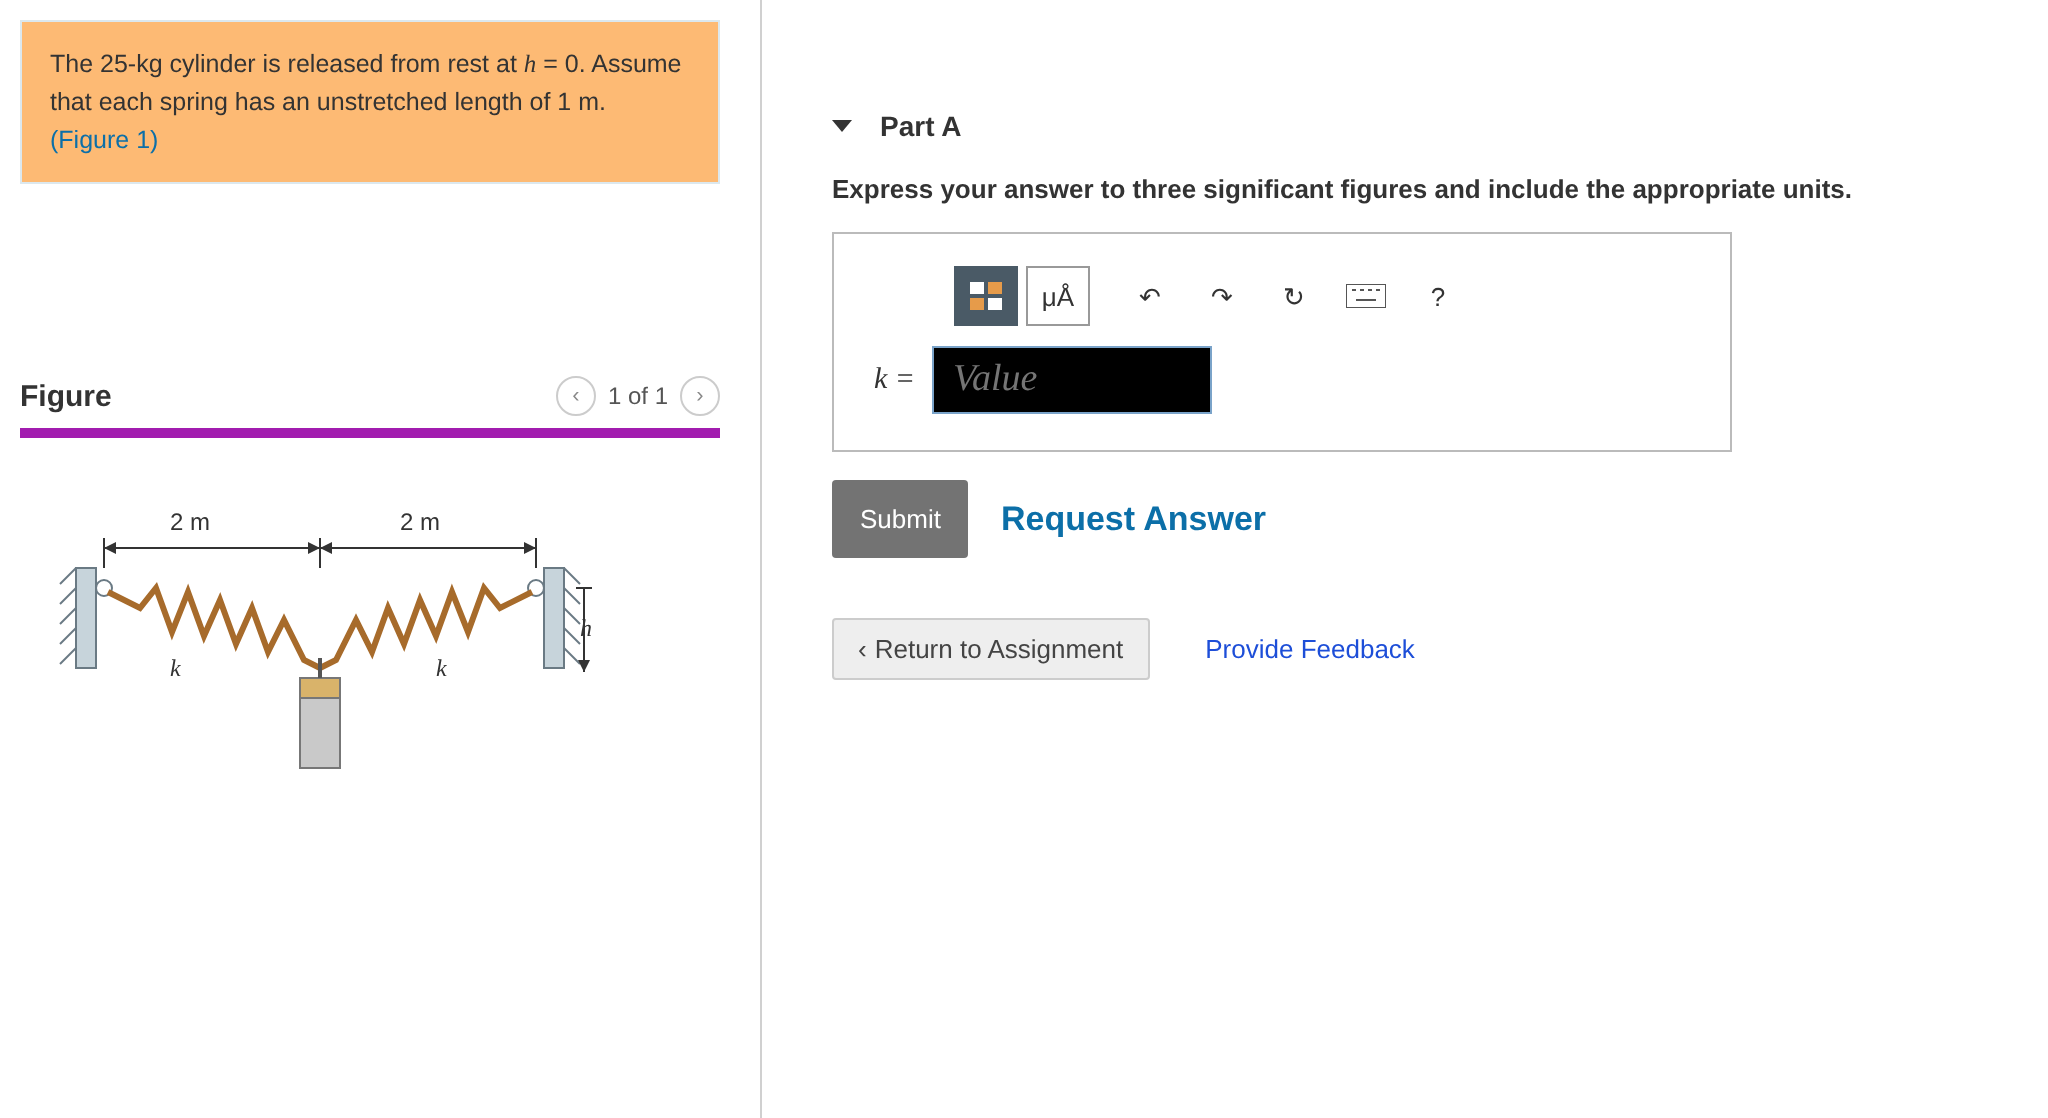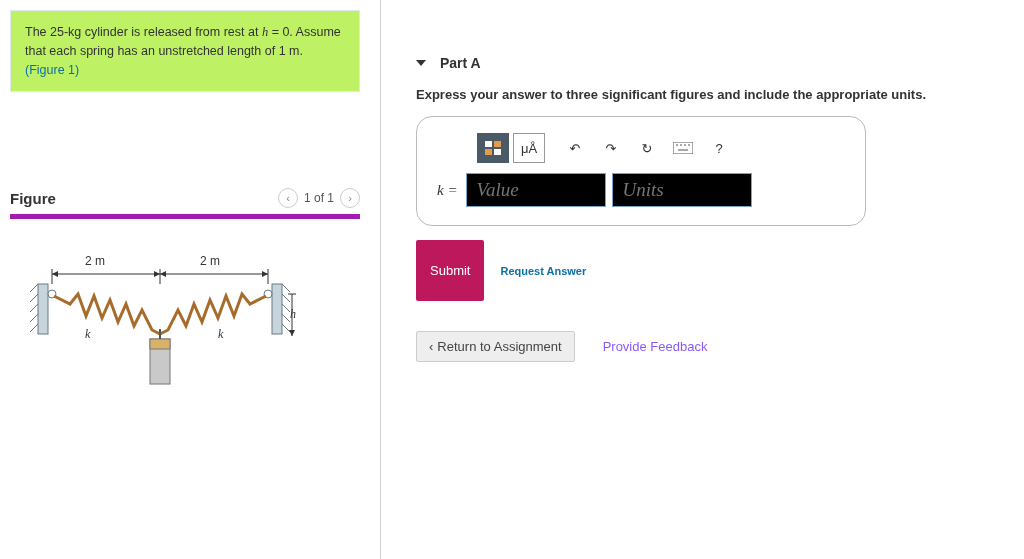--- a/index.html
+++ b/index.html
@@ -28,21 +28,21 @@
     background: #d0d0d0;
   }
   .right-pane {
     position: absolute;
     left: 416px; top: 0;
     width: 620px;
     height: 559px;
     padding: 10px 0;
   }
   .problem-box {
-    background: #bef264;
+    background: #fdba74;
     border: 1px solid #dce8ee;
     padding: 12px 14px;
     margin-top: 10px;
     font-size: 12.5px;
     line-height: 1.5;
   }
   .problem-box .link { color: #0c6fa8; cursor: pointer; }
   .ital { font-style: italic; font-family: "Times New Roman", serif; }
   .figure-header {
     margin-top: 96px;
@@ -75,21 +75,21 @@
     margin-top: 45px;
     margin-bottom: 16px;
   }
   .collapse-caret { width:0;height:0;border-left:5px solid transparent;border-right:5px solid transparent;border-top:6px solid #333; }
   .part-header b { font-size: 14px; }
   .question-text { font-size: 13px; margin-bottom: 10px; line-height: 1.5; }
   .instruction { font-weight: bold; font-size: 13px; margin-bottom: 14px; }
 
   .answer-box {
     border: 1px solid #bbb;
-    border-radius: 16px;
+    border-radius: 0;
     padding: 16px 20px 18px 20px;
     width: 450px;
     margin-bottom: 14px;
   }
   .toolbar {
     display: flex;
     align-items: center;
     gap: 4px;
     margin-left: 40px;
     margin-bottom: 10px;
@@ -113,46 +113,46 @@
     font-style: italic;
     font-size: 19px;
     padding: 0 10px;
     color: #888;
     background: #000000;
   }
   .val-input { width: 140px; }
   .unit-input { width: 140px; }
   .action-row { display:flex; align-items:center; gap: 16px; }
   .submit-btn {
-    background: #be185d;
+    background: #737373;
     color: #fff;
     border: none;
-    padding: 23px 14px;
+    padding: 12px 14px;
     font-size: 13px;
     cursor: pointer;
     border-radius: 2px;
   }
-  .link-btn { color: #0c6fa8; font-weight: bold; font-size: 11px; cursor: pointer; }
+  .link-btn { color: #0c6fa8; font-weight: bold; font-size: 17px; cursor: pointer; }
   .bottom-row {
     margin-top: 30px;
     display: flex;
     align-items: center;
     gap: 28px;
   }
   .return-btn {
     background: #eeeeee;
     border: 1px solid #ccc;
     padding: 7px 12px;
     font-size: 13px;
     cursor: pointer;
     color: #444;
     display:inline-flex; align-items:center; gap:4px;
     border-radius:2px;
   }
-  .feedback-link { color: #8b5cf6; font-size: 13px; cursor: pointer; }
+  .feedback-link { color: #1d4ed8; font-size: 13px; cursor: pointer; }
 </style>
 </head>
 <body>
 
 <div class="left-pane">
   <div class="problem-box">
     <span>The 25-kg cylinder is released from rest at </span><span class="ital">h</span><span> = 0. Assume that each spring has an unstretched length of 1 m.</span><br>
     <span class="link">(Figure 1)</span>
   </div>
 
@@ -247,21 +247,20 @@
             <line x1="11" y1="3" x2="13" y2="3" stroke="#555"></line>
             <line x1="15" y1="3" x2="17" y2="3" stroke="#555"></line>
             <line x1="5" y1="8" x2="15" y2="8" stroke="#555"></line>
           </svg>
       </span>
       <span class="tool-btn" style="border:none">?</span>
     </div>
     <div class="input-row">
       <span class="k-label">k =</span>
       <input class="val-input" placeholder="Value" style="">
-      <input class="unit-input" placeholder="Units" style="">
     </div>
   </div>
 
   <div class="action-row">
     <button class="submit-btn">Submit</button>
     <span class="link-btn">Request Answer</span>
   </div>
 
   <div class="bottom-row">
     <button class="return-btn">

